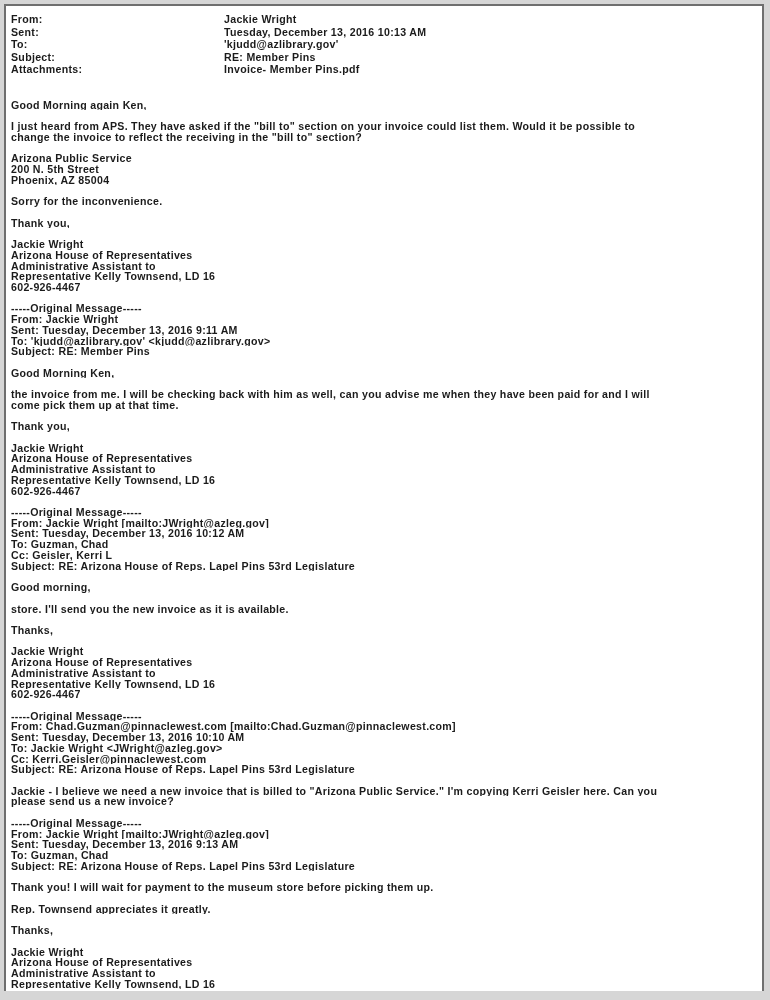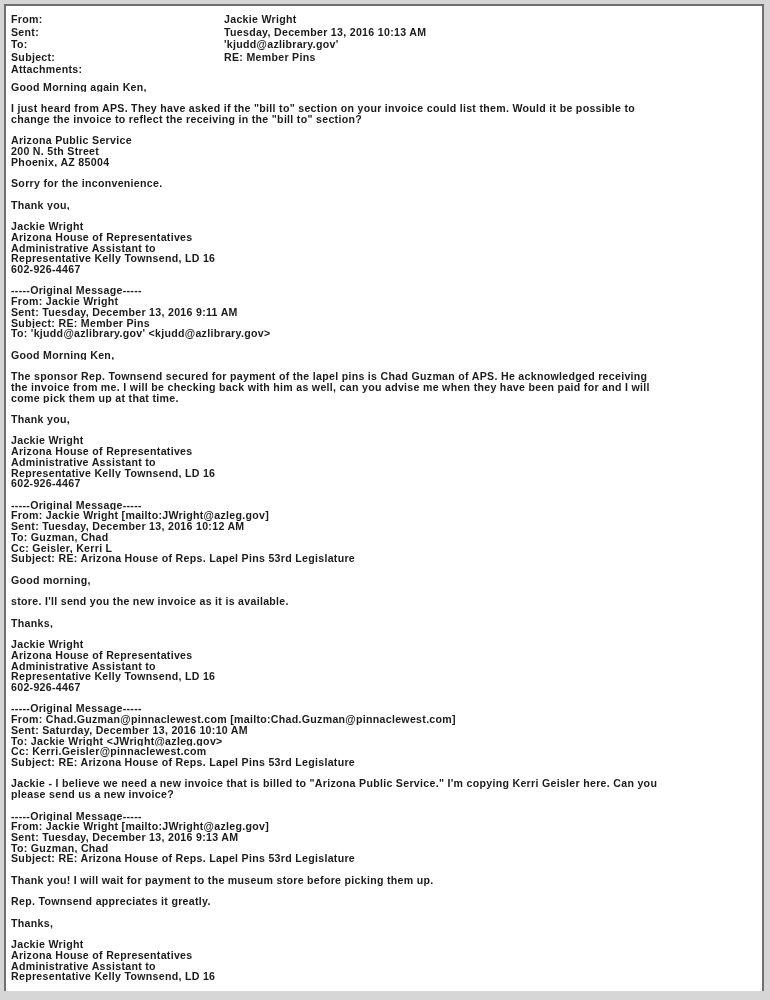--- a/index.html
+++ b/index.html
@@ -25,40 +25,40 @@
   .header-row {
     display: flex;
     line-height: 12.55px;
     font-size: 10.6px;
     font-weight: 700;
     letter-spacing: 0.3px;
     white-space: pre;
   }
   .header-label { width: 213px; flex: none; }
   .header-value { flex: 1; }
-  .email-body { margin-top: 6px; }
+  .email-body { margin-top: 24px; }
   .bline {
     line-height: 10.72px;
     font-size: 10.6px;
     font-weight: 700;
     letter-spacing: 0.3px;
     white-space: pre;
     overflow: hidden;
   }
 </style>
 </head>
 <body style="--canvas-bg: #d6d6d6; --paper-bg: #ffffff; --border-col: #6f6f6f; --text-col: #1b1b1b;">
 
 <div class="paper">
   <div>
       <div class="header-row"><span class="header-label">From:</span><span class="header-value">Jackie Wright</span></div>
       <div class="header-row"><span class="header-label">Sent:</span><span class="header-value">Tuesday, December 13, 2016 10:13 AM</span></div>
       <div class="header-row"><span class="header-label">To:</span><span class="header-value">'kjudd@azlibrary.gov'</span></div>
       <div class="header-row"><span class="header-label">Subject:</span><span class="header-value">RE: Member Pins</span></div>
-      <div class="header-row"><span class="header-label">Attachments:</span></div>
+      <div class="header-row"><span class="header-label">Attachments:</span><span class="header-value">Invoice- Member Pins.pdf</span></div>
     </div>
   <div class="email-body">
       <div class="bline">Good Morning again Ken,</div>
       <div class="bline">&nbsp;</div>
       <div class="bline">I just heard from APS. They have asked if the "bill to" section on your invoice could list them. Would it be possible to</div>
       <div class="bline">change the invoice to reflect the receiving in the "bill to" section?</div>
       <div class="bline">&nbsp;</div>
       <div class="bline">Arizona Public Service</div>
       <div class="bline">200 N. 5th Street</div>
       <div class="bline">Phoenix, AZ 85004</div>
@@ -69,26 +69,25 @@
       <div class="bline">&nbsp;</div>
       <div class="bline">Jackie Wright</div>
       <div class="bline">Arizona House of Representatives</div>
       <div class="bline">Administrative Assistant to</div>
       <div class="bline">Representative Kelly Townsend, LD 16</div>
       <div class="bline">602-926-4467</div>
       <div class="bline">&nbsp;</div>
       <div class="bline">-----Original Message-----</div>
       <div class="bline">From: Jackie Wright</div>
       <div class="bline">Sent: Tuesday, December 13, 2016 9:11 AM</div>
+      <div class="bline">To: 'kjudd@azlibrary.gov' &lt;kjudd@azlibrary.gov&gt;</div>
       <div class="bline">Subject: RE: Member Pins</div>
-      <div class="bline">To: 'kjudd@azlibrary.gov' &lt;kjudd@azlibrary.gov&gt;</div>
       <div class="bline">&nbsp;</div>
       <div class="bline">Good Morning Ken,</div>
       <div class="bline">&nbsp;</div>
-      <div class="bline">The sponsor Rep. Townsend secured for payment of the lapel pins is Chad Guzman of APS. He acknowledged receiving</div>
       <div class="bline">the invoice from me. I will be checking back with him as well, can you advise me when they have been paid for and I will</div>
       <div class="bline">come pick them up at that time.</div>
       <div class="bline">&nbsp;</div>
       <div class="bline">Thank you,</div>
       <div class="bline">&nbsp;</div>
       <div class="bline">Jackie Wright</div>
       <div class="bline">Arizona House of Representatives</div>
       <div class="bline">Administrative Assistant to</div>
       <div class="bline">Representative Kelly Townsend, LD 16</div>
       <div class="bline">602-926-4467</div>
@@ -107,21 +106,21 @@
       <div class="bline">Thanks,</div>
       <div class="bline">&nbsp;</div>
       <div class="bline">Jackie Wright</div>
       <div class="bline">Arizona House of Representatives</div>
       <div class="bline">Administrative Assistant to</div>
       <div class="bline">Representative Kelly Townsend, LD 16</div>
       <div class="bline">602-926-4467</div>
       <div class="bline">&nbsp;</div>
       <div class="bline">-----Original Message-----</div>
       <div class="bline">From: Chad.Guzman@pinnaclewest.com [mailto:Chad.Guzman@pinnaclewest.com]</div>
-      <div class="bline">Sent: Saturday, December 13, 2016 10:10 AM</div>
+      <div class="bline">Sent: Tuesday, December 13, 2016 10:10 AM</div>
       <div class="bline">To: Jackie Wright &lt;JWright@azleg.gov&gt;</div>
       <div class="bline">Cc: Kerri.Geisler@pinnaclewest.com</div>
       <div class="bline">Subject: RE: Arizona House of Reps. Lapel Pins 53rd Legislature</div>
       <div class="bline">&nbsp;</div>
       <div class="bline">Jackie - I believe we need a new invoice that is billed to "Arizona Public Service." I'm copying Kerri Geisler here. Can you</div>
       <div class="bline">please send us a new invoice?</div>
       <div class="bline">&nbsp;</div>
       <div class="bline">-----Original Message-----</div>
       <div class="bline">From: Jackie Wright [mailto:JWright@azleg.gov]</div>
       <div class="bline">Sent: Tuesday, December 13, 2016 9:13 AM</div>

